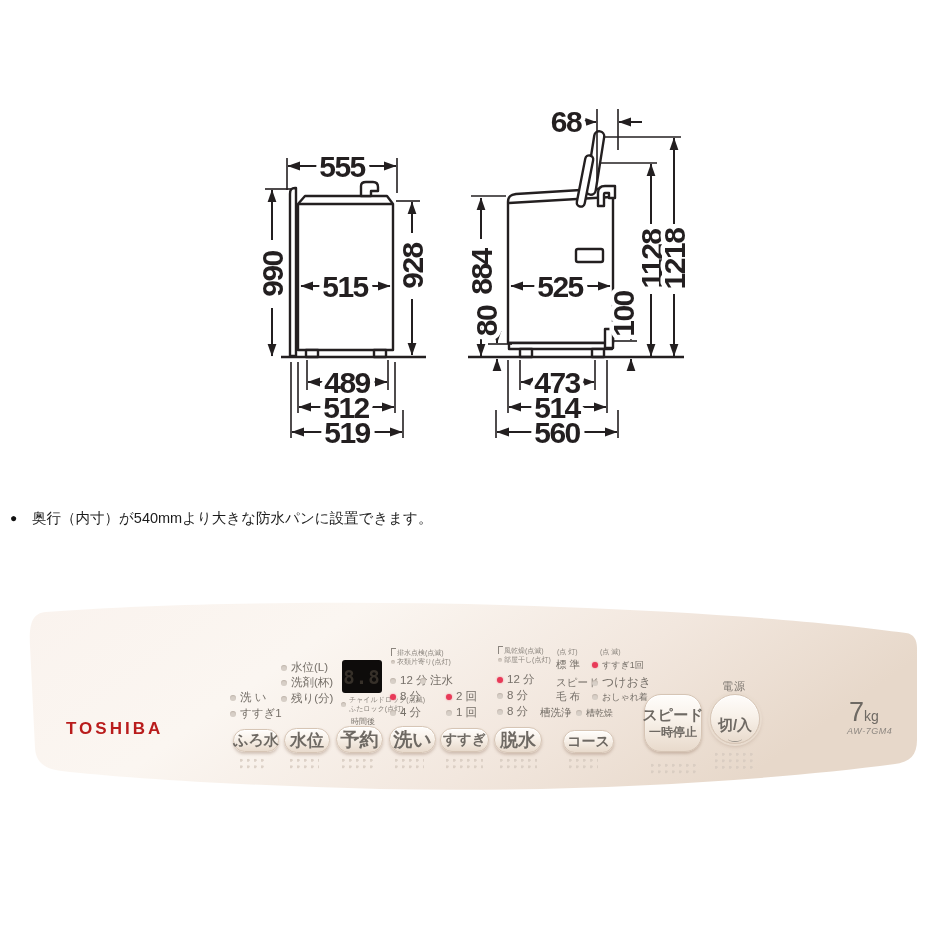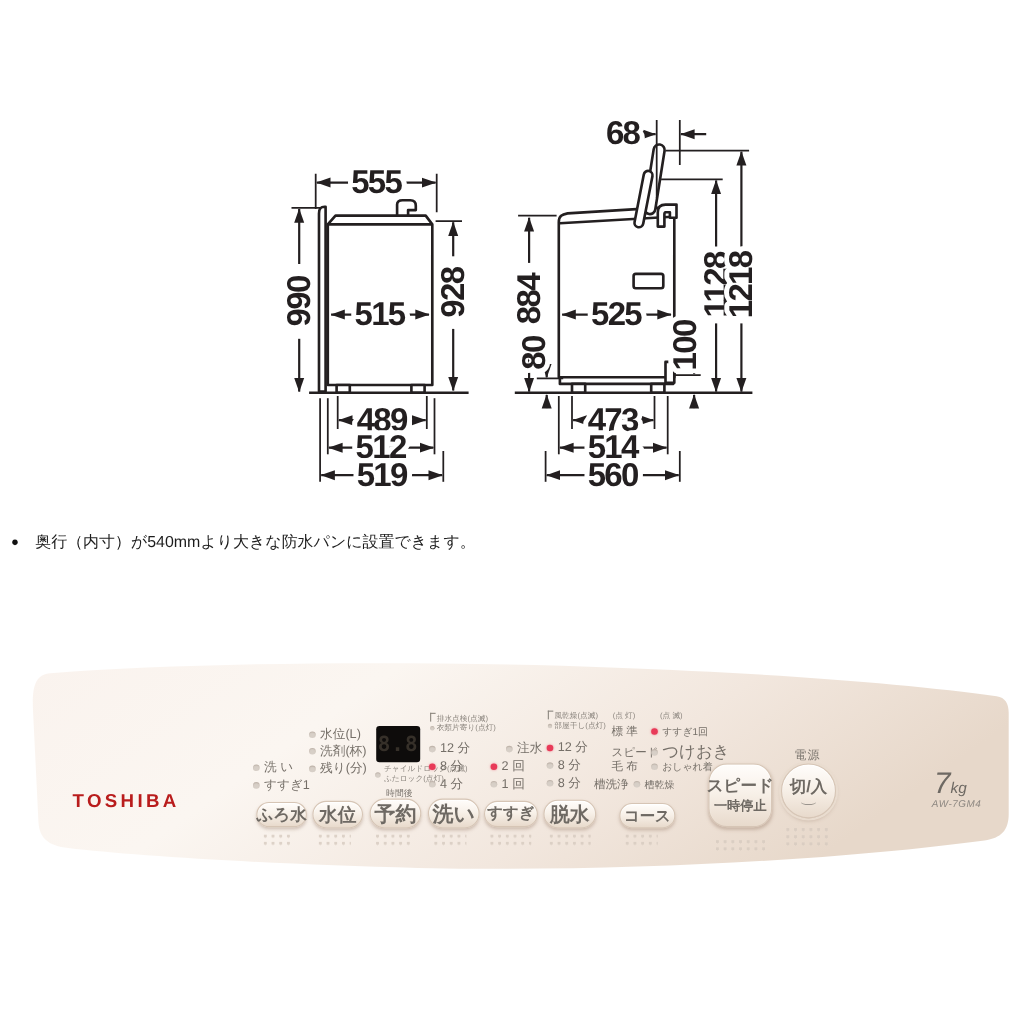--- a/index.html
+++ b/index.html
@@ -31,26 +31,26 @@
         background:linear-gradient(180deg,#fffdfb 0%,#f8f1e9 45%,#e8dacc 100%);
         border:1px solid #d6c5b5;border-radius:14px;
         box-shadow:0 2px 3px rgba(140,110,90,.35), inset 0 1px 1px #ffffff;
         color:#6e6963;font-weight:bold;cursor:pointer;white-space:nowrap;}
   .braille{position:absolute;width:34px;height:13px;opacity:.8;
         background-image:radial-gradient(circle at 2.2px 2.2px,#d6cabf 1.3px,transparent 1.7px);
         background-size:7px 6.5px;}
   .display{position:absolute;background:#0e0c0b;border-radius:3px;display:flex;align-items:center;justify-content:center;
         font-family:"DejaVu Sans Mono",monospace;font-weight:bold;color:#363029;letter-spacing:1px;}
   #brand{position:absolute;font-weight:bold;letter-spacing:3px;color:#b91c1c;font-size:17px;}
-  #capacity{position:absolute;color:#6e6963;font-style:italic;}
+  #capacity{position:absolute;color:#6e6963;}
   #capacity b{font-size:27px;font-weight:normal;}
   #capacity span{font-size:14px;}
   #model{position:absolute;color:#8d8781;font-size:9px;letter-spacing:.5px;font-style:italic;}
   #power-btn{border-radius:50%;box-shadow:0 0 0 2px #e9dccf,0 2px 4px rgba(140,110,90,.4), inset 0 1px 1px #fff;
-        flex-direction:column;}
+        flex-direction:column;justify-content:flex-end;}
   #power-btn .uline{width:14px;height:5px;border-bottom:1.5px solid #9a948d;border-radius:50%;margin-top:1px;}
   #start-btn{flex-direction:column;line-height:1.25;border-radius:17px;}
 </style>
 </head>
 <body>
 
 <div id="stage">
 
   <svg style="position:absolute;left:240px;top:95px" width="460" height="365" viewBox="240 95 460 365">
     <defs>
@@ -151,21 +151,21 @@
       <text class="dnum" transform="rotate(-90 486 321)" x="486" y="321">80</text>
       <text class="dnum" transform="rotate(-90 623 314)" x="623" y="314">100</text>
       <text class="dnum" transform="rotate(-90 651 259)" x="651" y="259">1128</text>
       <text class="dnum" transform="rotate(-90 674 259)" x="674" y="259">1218</text>
       <text class="dnum" x="557" y="382">473</text>
       <text class="dnum" x="557" y="407">514</text>
       <text class="dnum" x="557" y="432" fill="#0068b7">560</text>
     </g>
   </svg>
 
-  <div class="note" style="top:482px"><span class="bu">●</span><span>奥行（内寸）が540mmより大きな防水パンに設置できます。</span></div>
+  <div class="note" style="top:508px"><span class="bu">●</span><span>奥行（内寸）が540mmより大きな防水パンに設置できます。</span></div>
 
   <svg style="position:absolute;left:0;top:0" width="940" height="810" viewBox="0 0 940 810">
     <defs>
       <linearGradient id="pg" x1="0" y1="0" x2="1" y2="0.3">
         <stop offset="0" stop-color="#faf3ee"></stop>
         <stop offset="0.35" stop-color="#fbf6f1"></stop>
         <stop offset="0.7" stop-color="#f2e7de"></stop>
         <stop offset="1" stop-color="#e7d8ca"></stop>
       </linearGradient>
     </defs>
@@ -217,21 +217,21 @@
     </div>
   <div class="lrow" style="left:390px;top:689px">
       <span class="led on"></span>
       <span>8 分</span>
     </div>
   <div class="lrow" style="left:390px;top:705px">
       <span class="led"></span>
       <span>4 分</span>
     </div>
 
-  <div class="lrow" style="left:460px;top:673px">
+  <div class="lrow" style="left:420px;top:673px">
       <span class="led"></span>
       <span>注水</span>
     </div>
   <div class="lrow" style="left:446px;top:689px">
       <span class="led on"></span>
       <span>2 回</span>
     </div>
   <div class="lrow" style="left:446px;top:705px">
       <span class="led"></span>
       <span>1 回</span>
@@ -257,21 +257,21 @@
   <div class="ptxt tiny" style="left:557px;top:648px">(点 灯)</div>
   <div class="ptxt tiny" style="left:600px;top:648px">(点 滅)</div>
   <div class="lrow" style="left:556px;top:658px;font-size:10.5px">
     <span style="width:32px">標 準</span>
       <span class="led on"></span>
       <span style="font-size:9px">すすぎ1回</span>
     </div>
   <div class="lrow" style="left:556px;top:674px;font-size:10.5px">
     <span style="width:32px">スピード</span>
       <span class="led"></span>
-      <span style="font-size:15px">つけおき</span>
+      <span style="font-size:12px">つけおき</span>
     </div>
   <div class="lrow" style="left:556px;top:690px;font-size:10.5px">
     <span style="width:32px">毛 布</span>
       <span class="led"></span>
       <span style="font-size:9px">おしゃれ着</span>
     </div>
   <div class="lrow" style="left:540px;top:706px;font-size:10.5px">
     <span style="width:32px">槽洗浄</span>
       <span class="led"></span>
       <span style="font-size:9px">槽乾燥</span>

